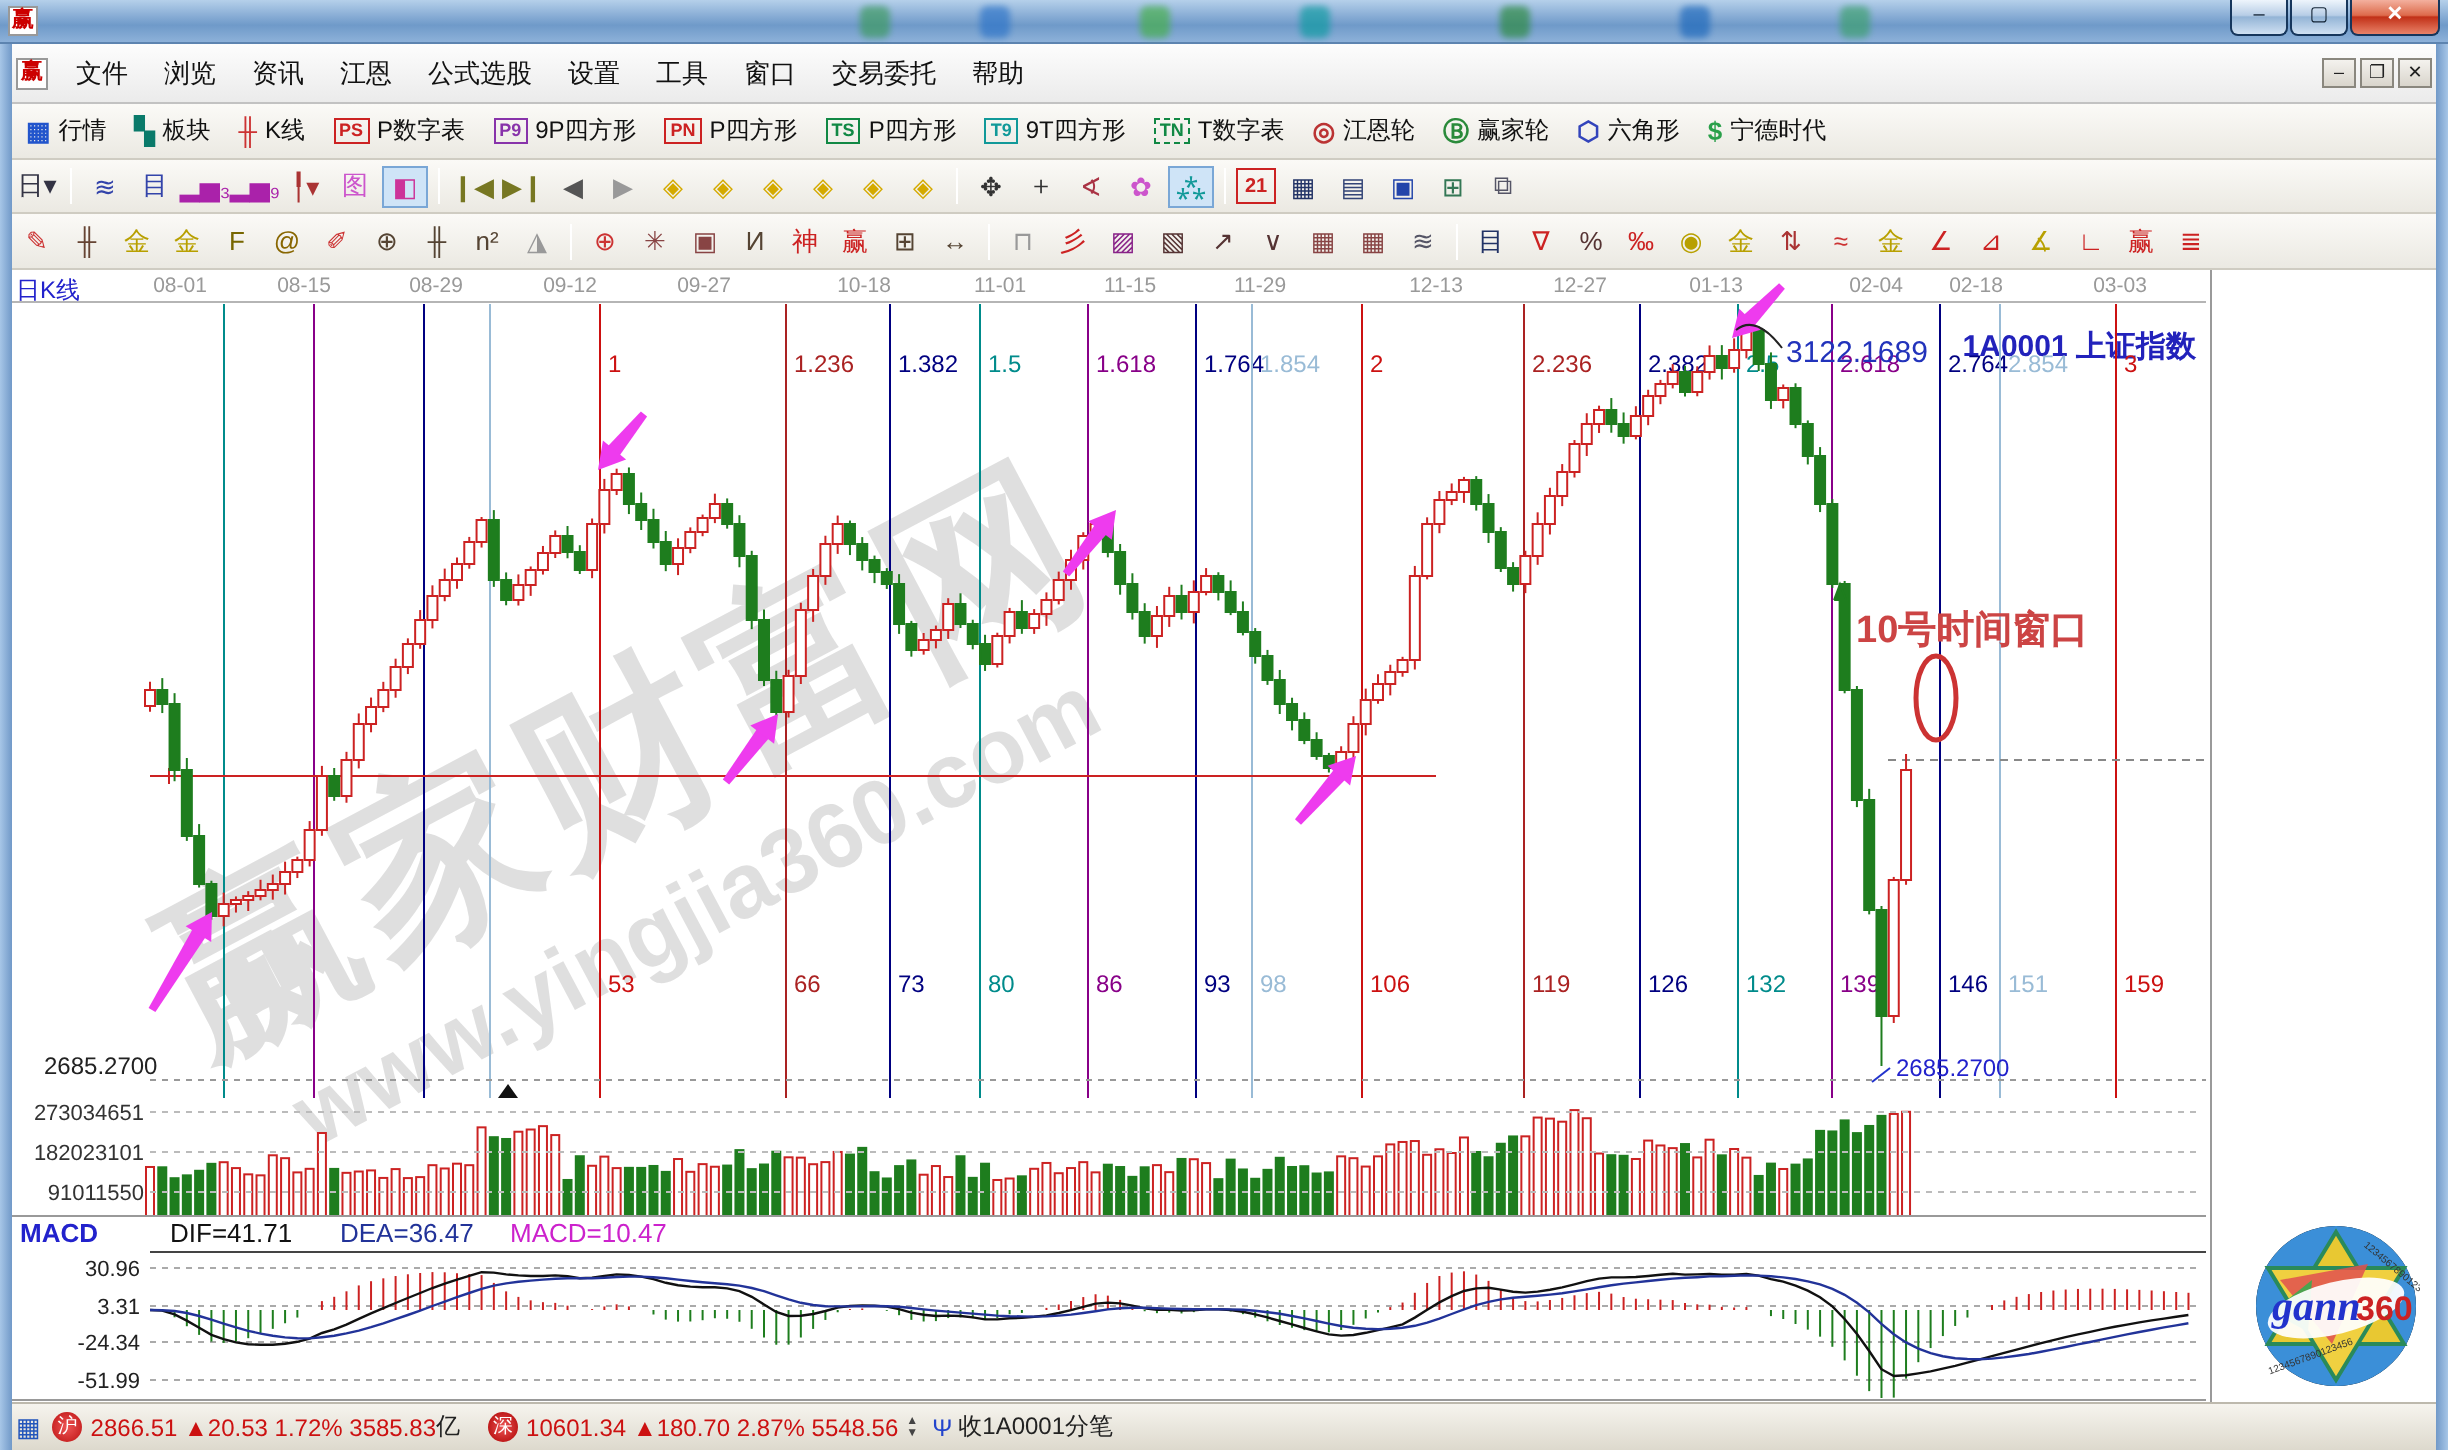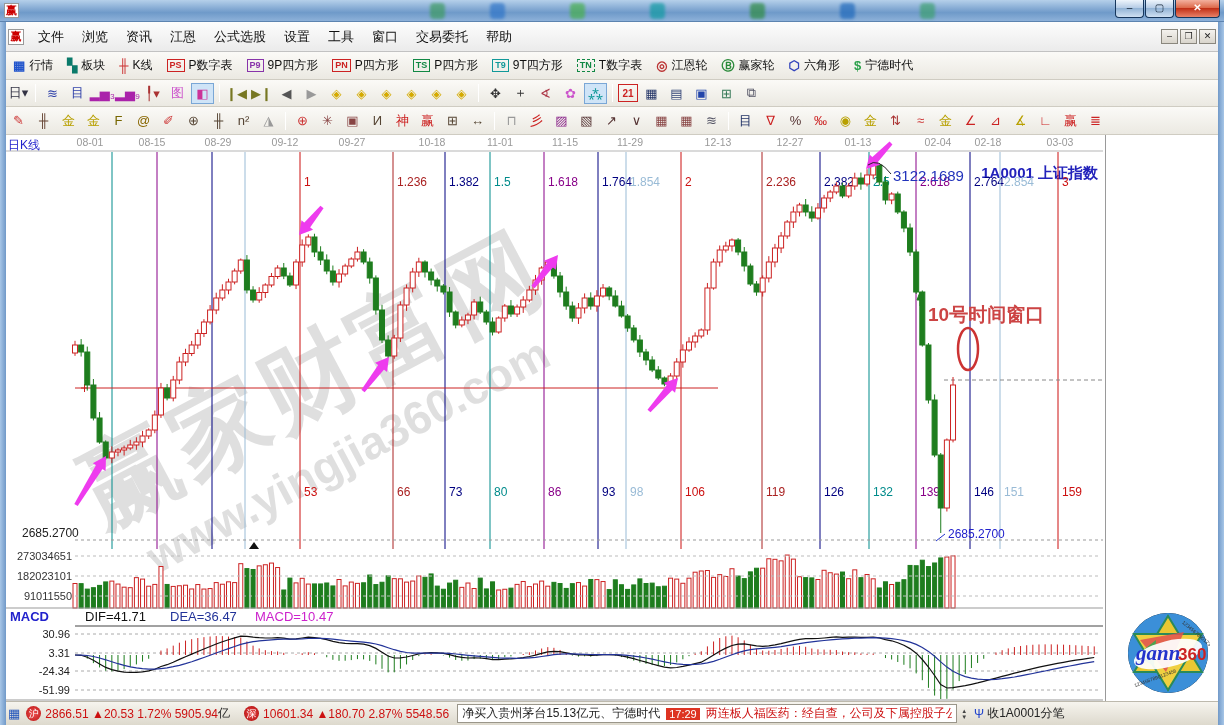--- a/index.html
+++ b/index.html
@@ -984,31 +984,26 @@
       </svg>
     </div>
   </div>
 
   <div class="statusbar">
     <span class="statusgrid">▦</span>
     <i class="coin">沪</i>
     <span class="red">2866.51</span>&nbsp;
     <span class="red">▲20.53</span>&nbsp;
     <span class="red">1.72%</span>&nbsp;
-    <span class="red">5905.94</span><span class="dark">亿</span>
+    <span class="red">3585.83</span><span class="dark">亿</span>
     <i class="coin" style="margin-left:14px;background:radial-gradient(#e55,#a00)">深</i>
     <span class="red">10601.34</span>&nbsp;
     <span class="red">▲180.70</span>&nbsp;
     <span class="red">2.87%</span>&nbsp;
     <span class="red">5548.56</span>
-    <span class="newsbox">
-      <span class="dark">净买入贵州茅台15.13亿元、宁德时代</span>
-      <span class="badge">17:29</span>
-      <span class="red" style="overflow:hidden">两连板人福医药：经自查，公司及下属控股子公</span>
-    </span>
     <span class="spin">
         <span>▲</span>
         <span>▼</span>
       </span>
     <span class="antenna">Ψ</span>
     <span class="dark">收1A0001分笔</span>
   </div>
 
   <div class="edge l"></div>
   <div class="edge r"></div>

